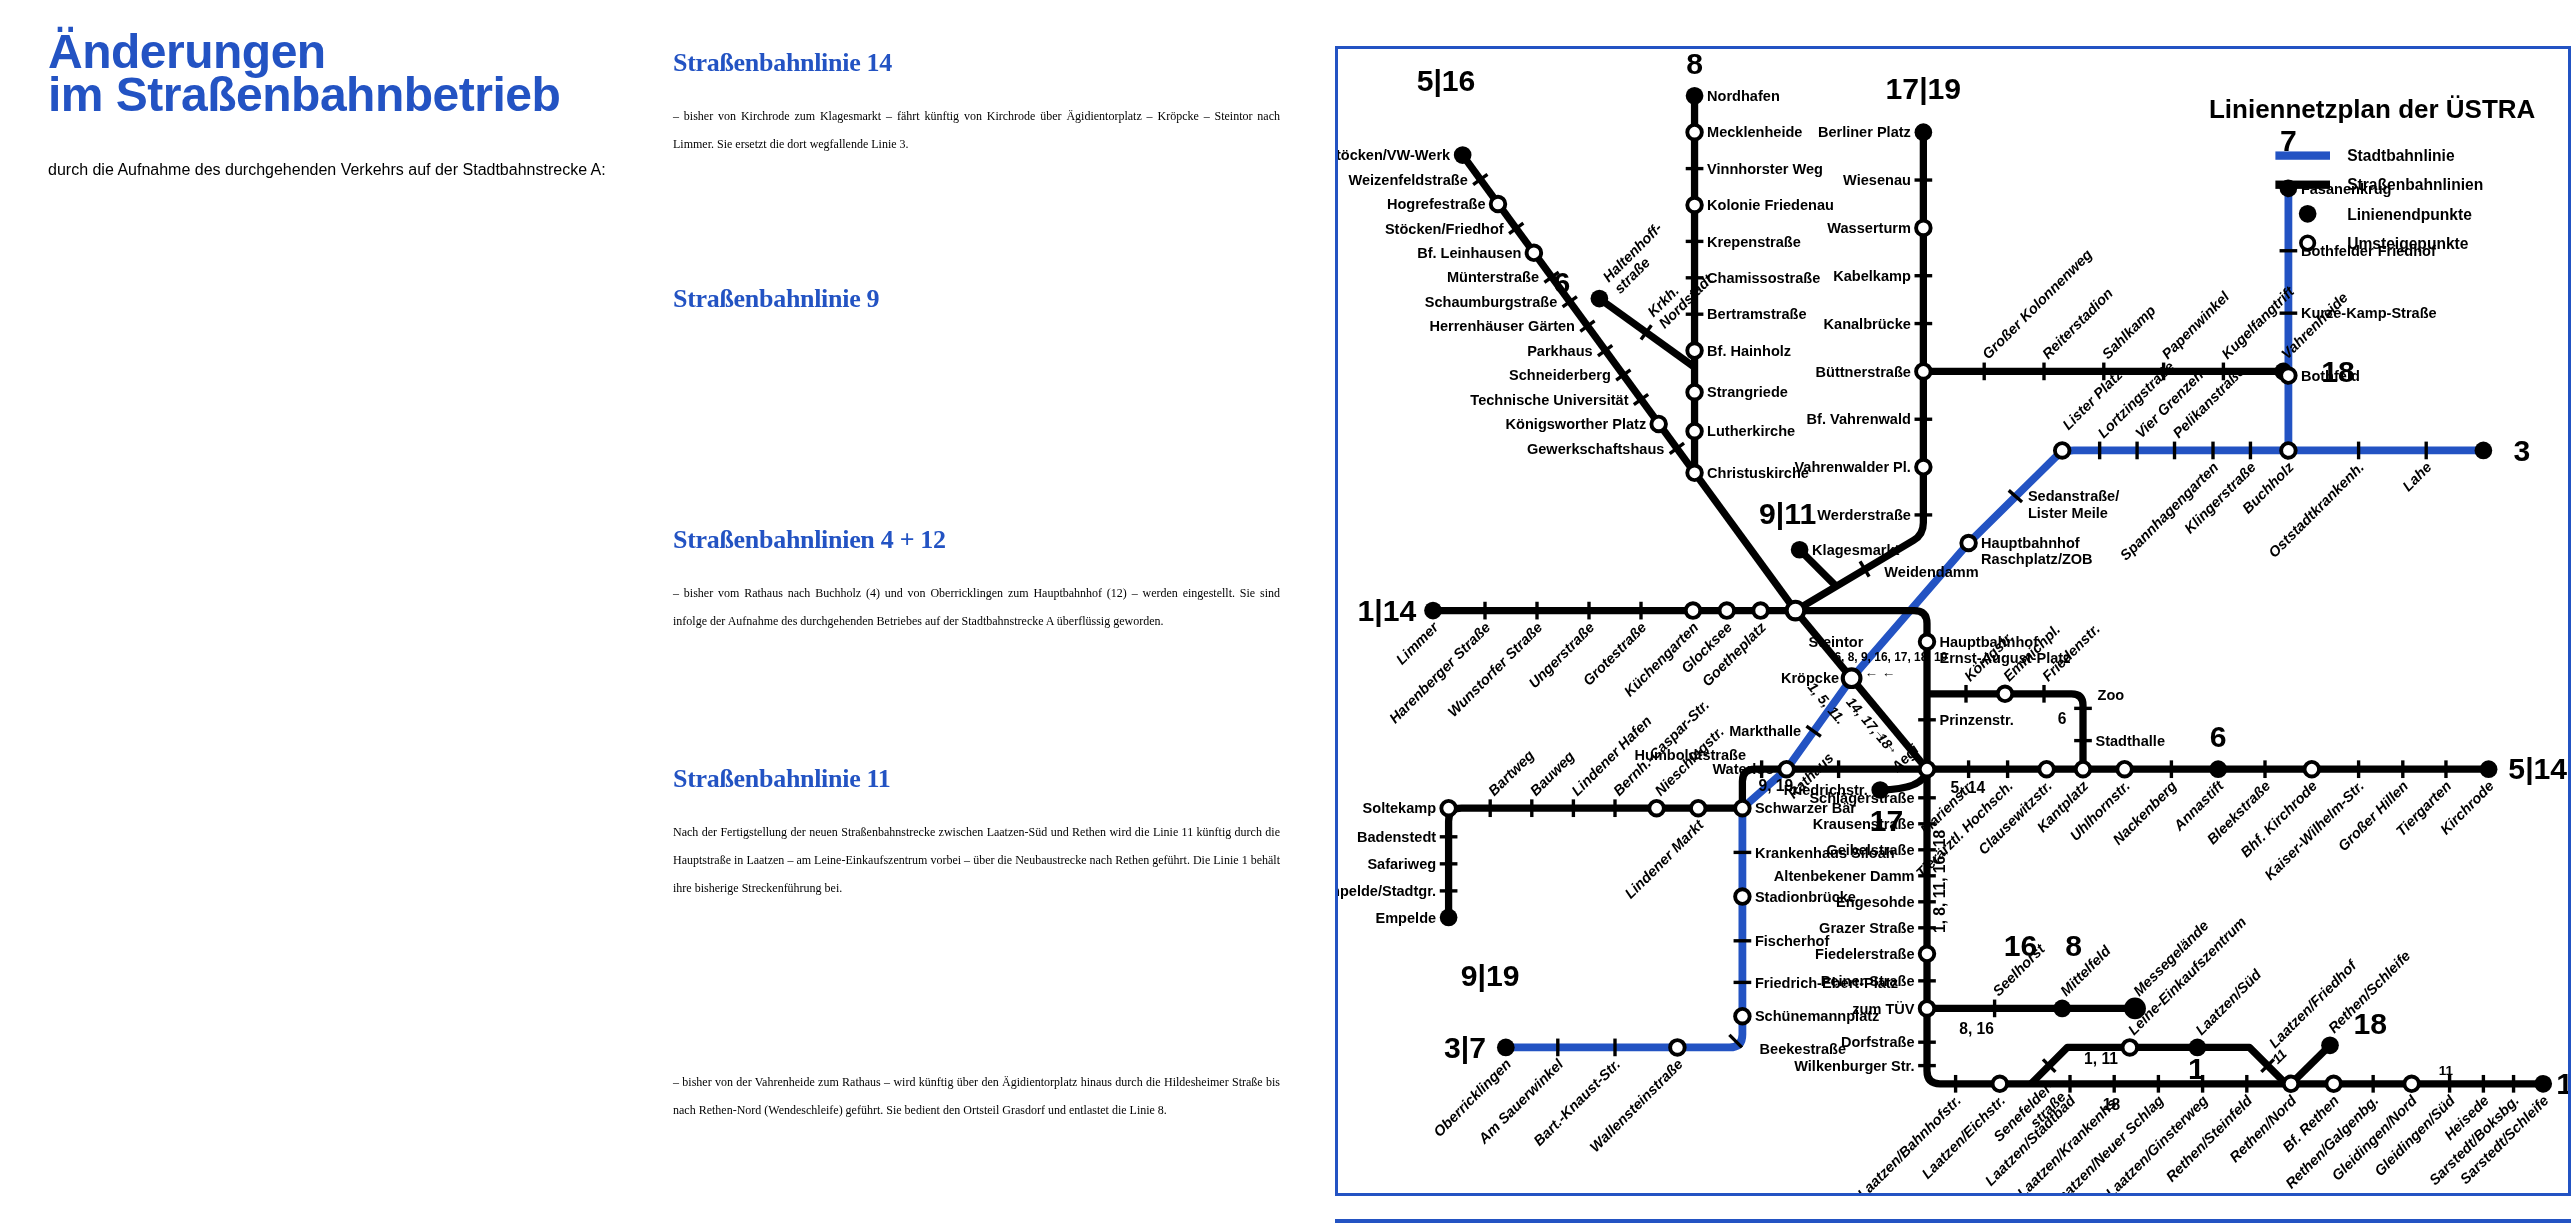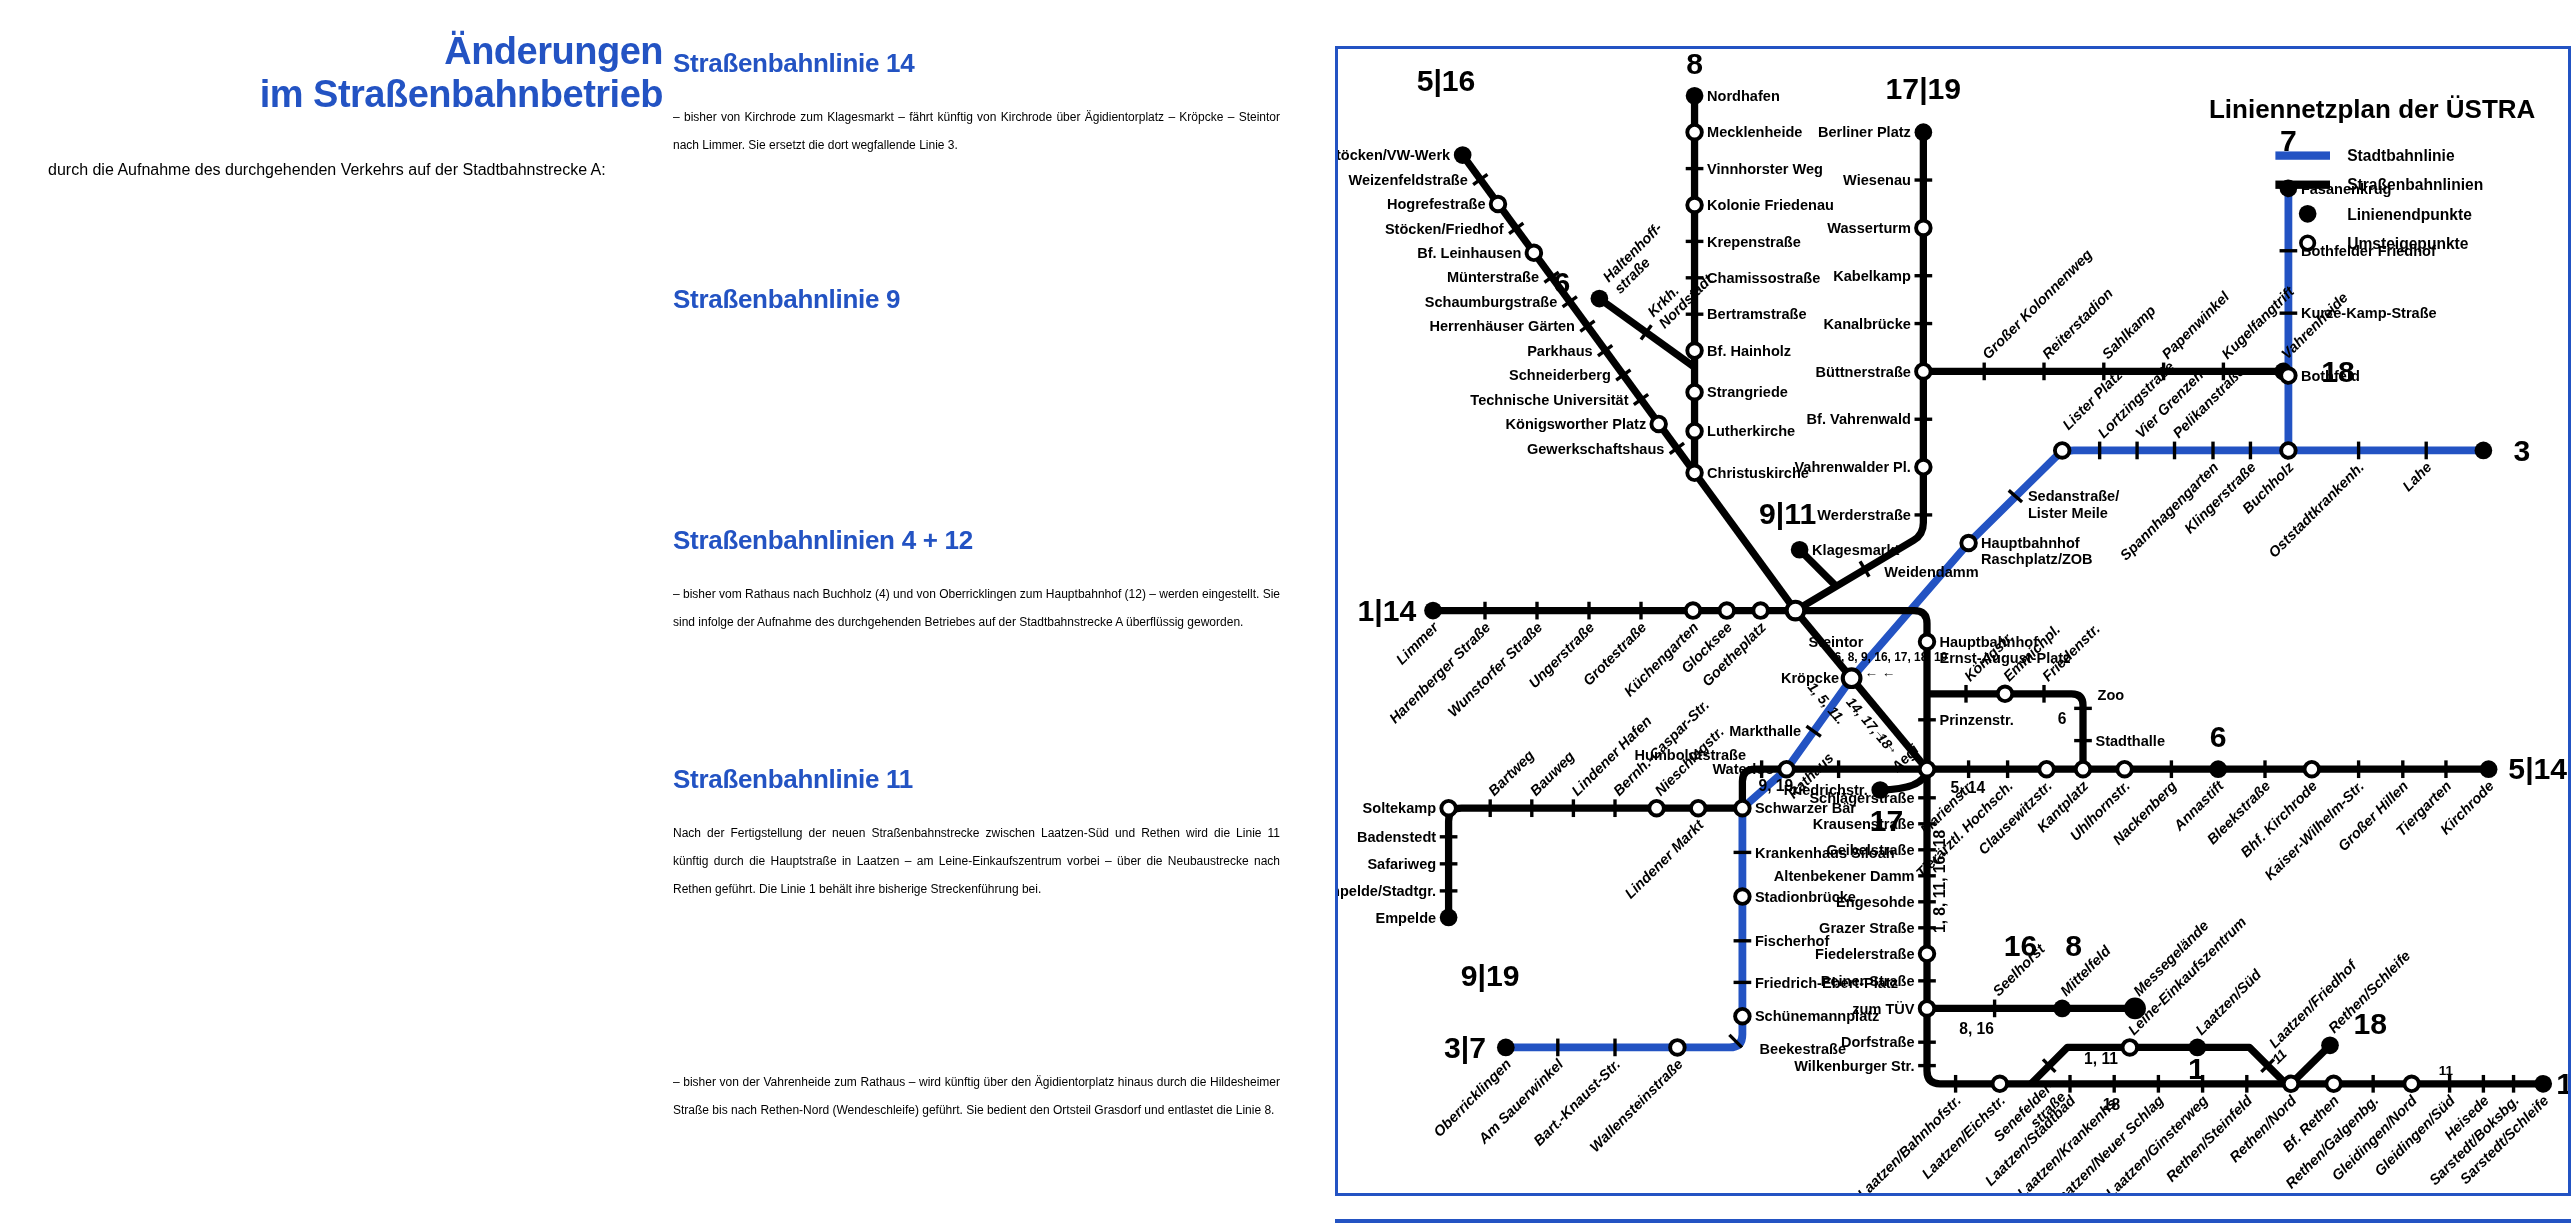--- a/index.html
+++ b/index.html
@@ -1,23 +1,23 @@
 <!DOCTYPE html>
 <html style="font-size:8.3px"><head>
 <meta charset="utf-8">
 <style>
   html,body{margin:0;padding:0;background:#ffffff;}
   body{width:2576px;height:1229px;position:relative;overflow:hidden;
        font-family:"Liberation Sans","DejaVu Sans",sans-serif;color:#000;}
   :root{--accent:#2353c3;}
   #headline{position:absolute;left:48px;top:30px;width:615px;
-    font-size:38px;line-height:43px;font-weight:700;color:var(--accent);letter-spacing:-0.5px;text-align:right;}
+    font-size:48px;line-height:43px;font-weight:700;color:var(--accent);letter-spacing:-0.5px;}
   #intro{position:absolute;left:48px;top:156px;width:610px;
     font-size:16px;line-height:28px;text-align:justify;}
-  .section{position:absolute;left:673px;width:607px;}
+  .section{position:absolute;left:673px;width:607px;font-family:Liberation Serif, serif;}
   .section h2{margin:0;font-size:26px;font-weight:700;color:var(--accent);letter-spacing:-0.3px;}
   .section p{margin:24px 0 0 0;font-size:12px;line-height:28px;text-align:justify;}
   #map-box{position:absolute;left:1335px;top:46px;width:1236px;height:1150px;
     border:3.6px solid var(--accent);box-sizing:border-box;background:#fff;}
   #map-box svg{display:block;width:100%;height:100%;}
   #bottom-rule{position:absolute;left:1335px;top:1219px;width:1236px;height:3.6px;background:var(--accent);}
   svg text{fill:#000;}
 </style>
 </head>
 <body>

